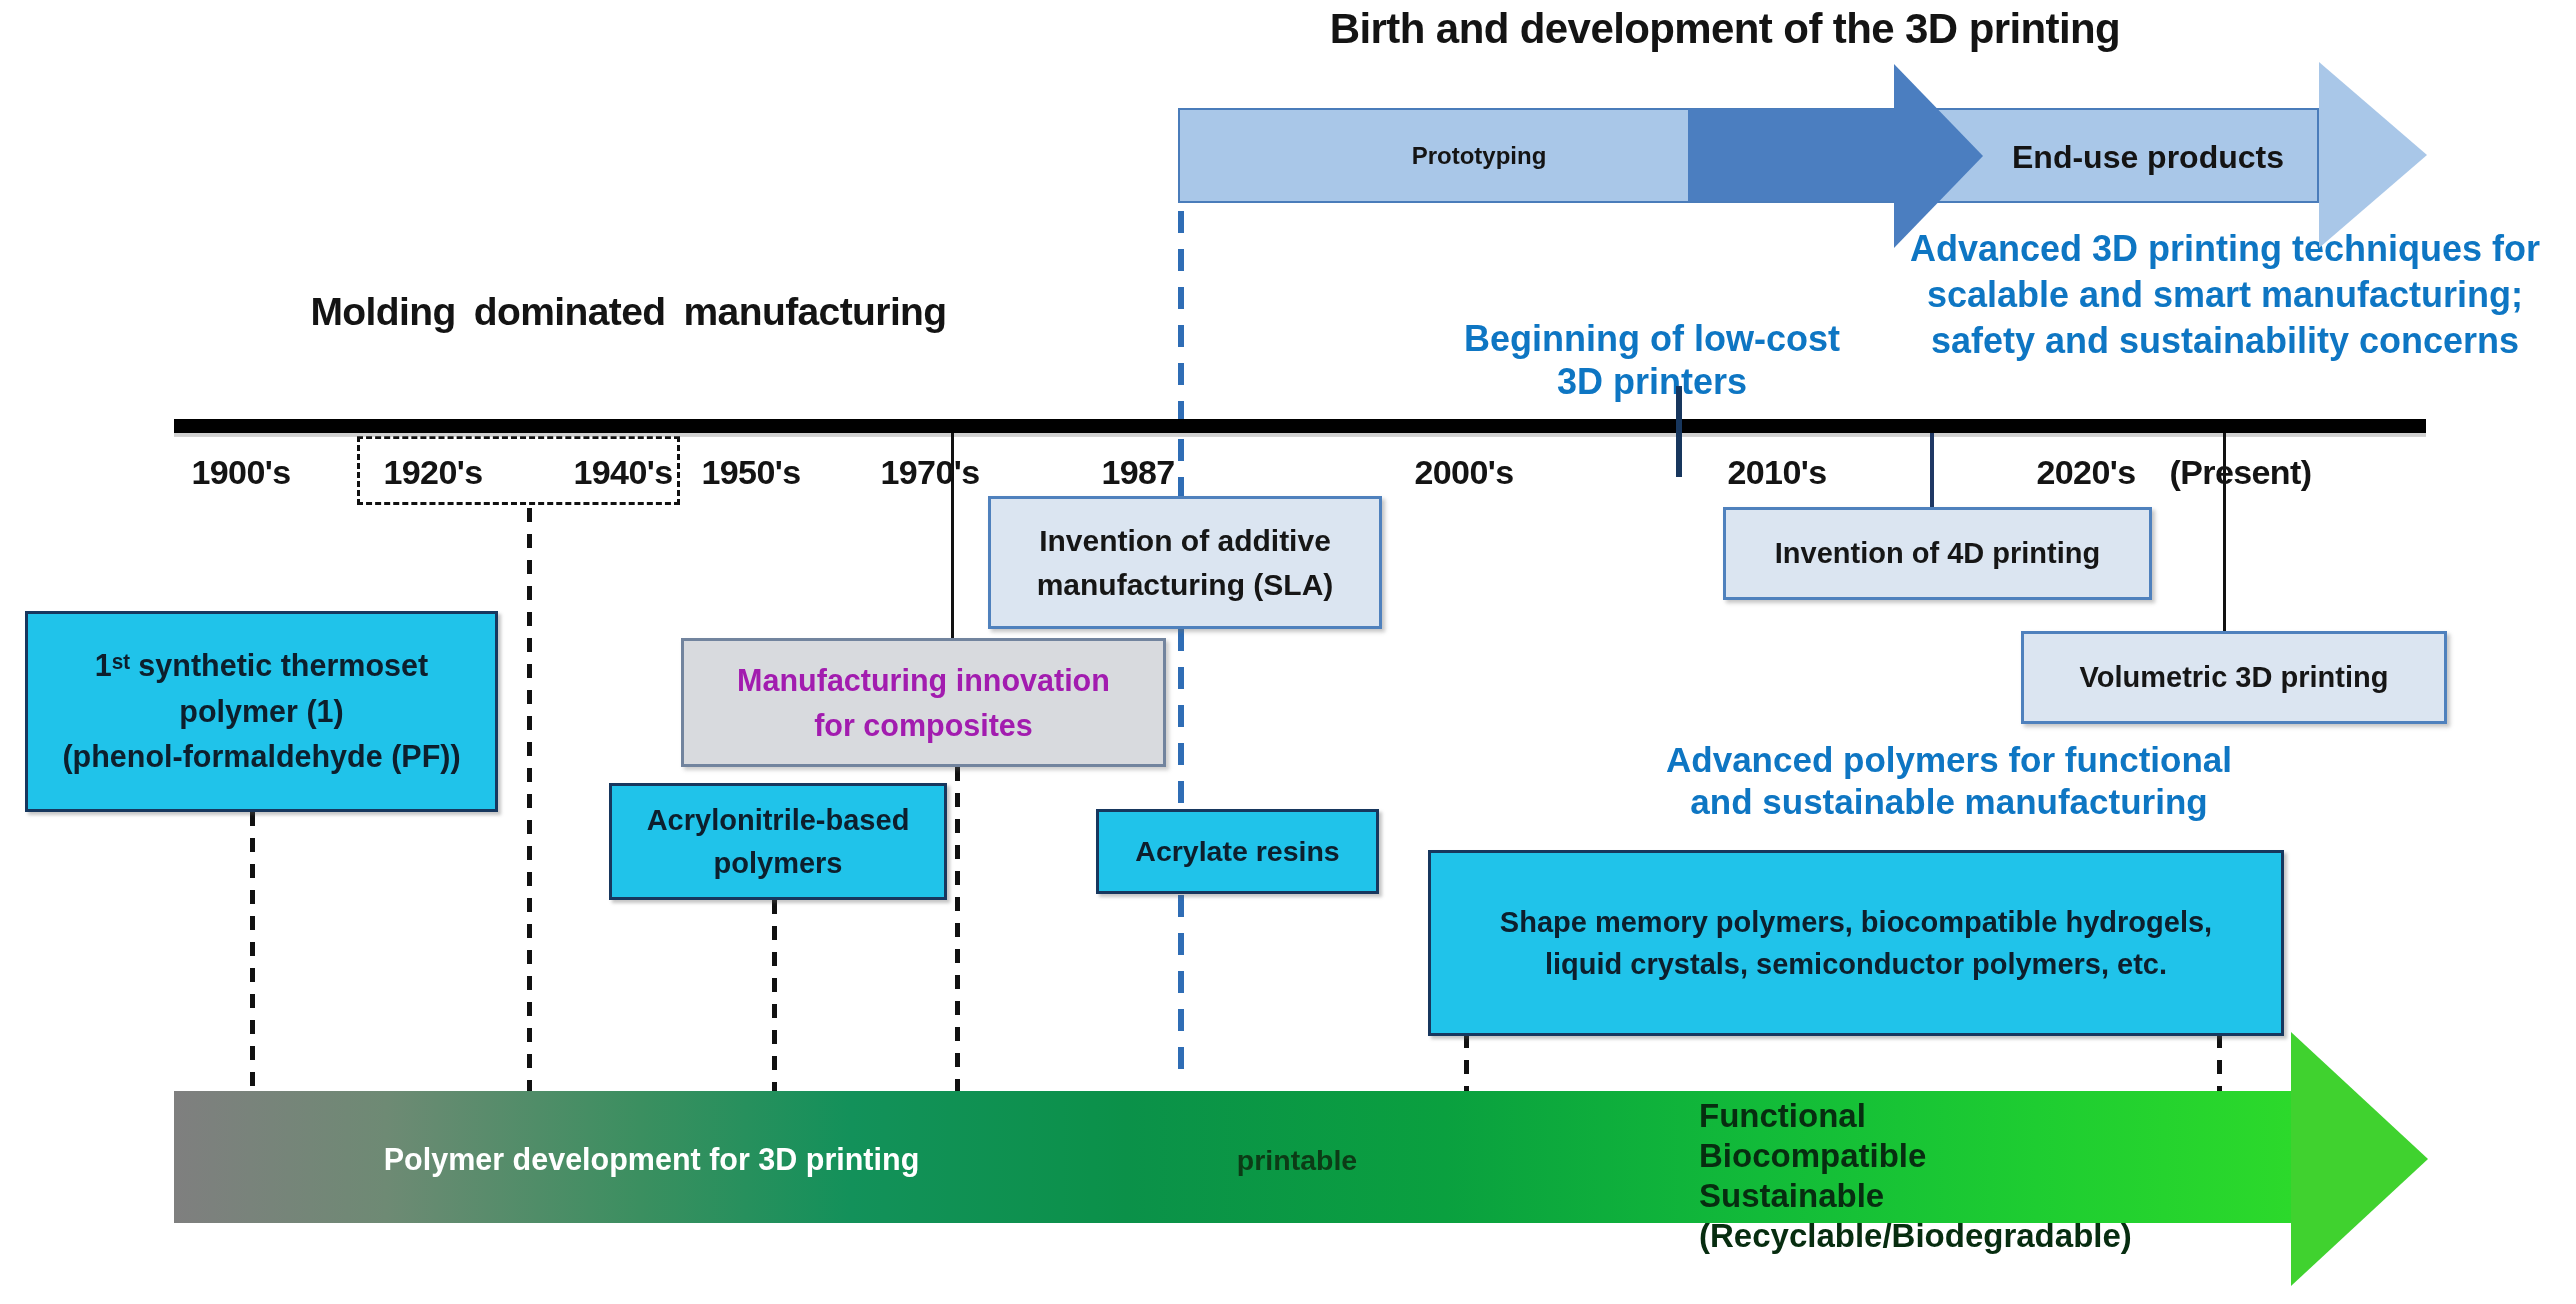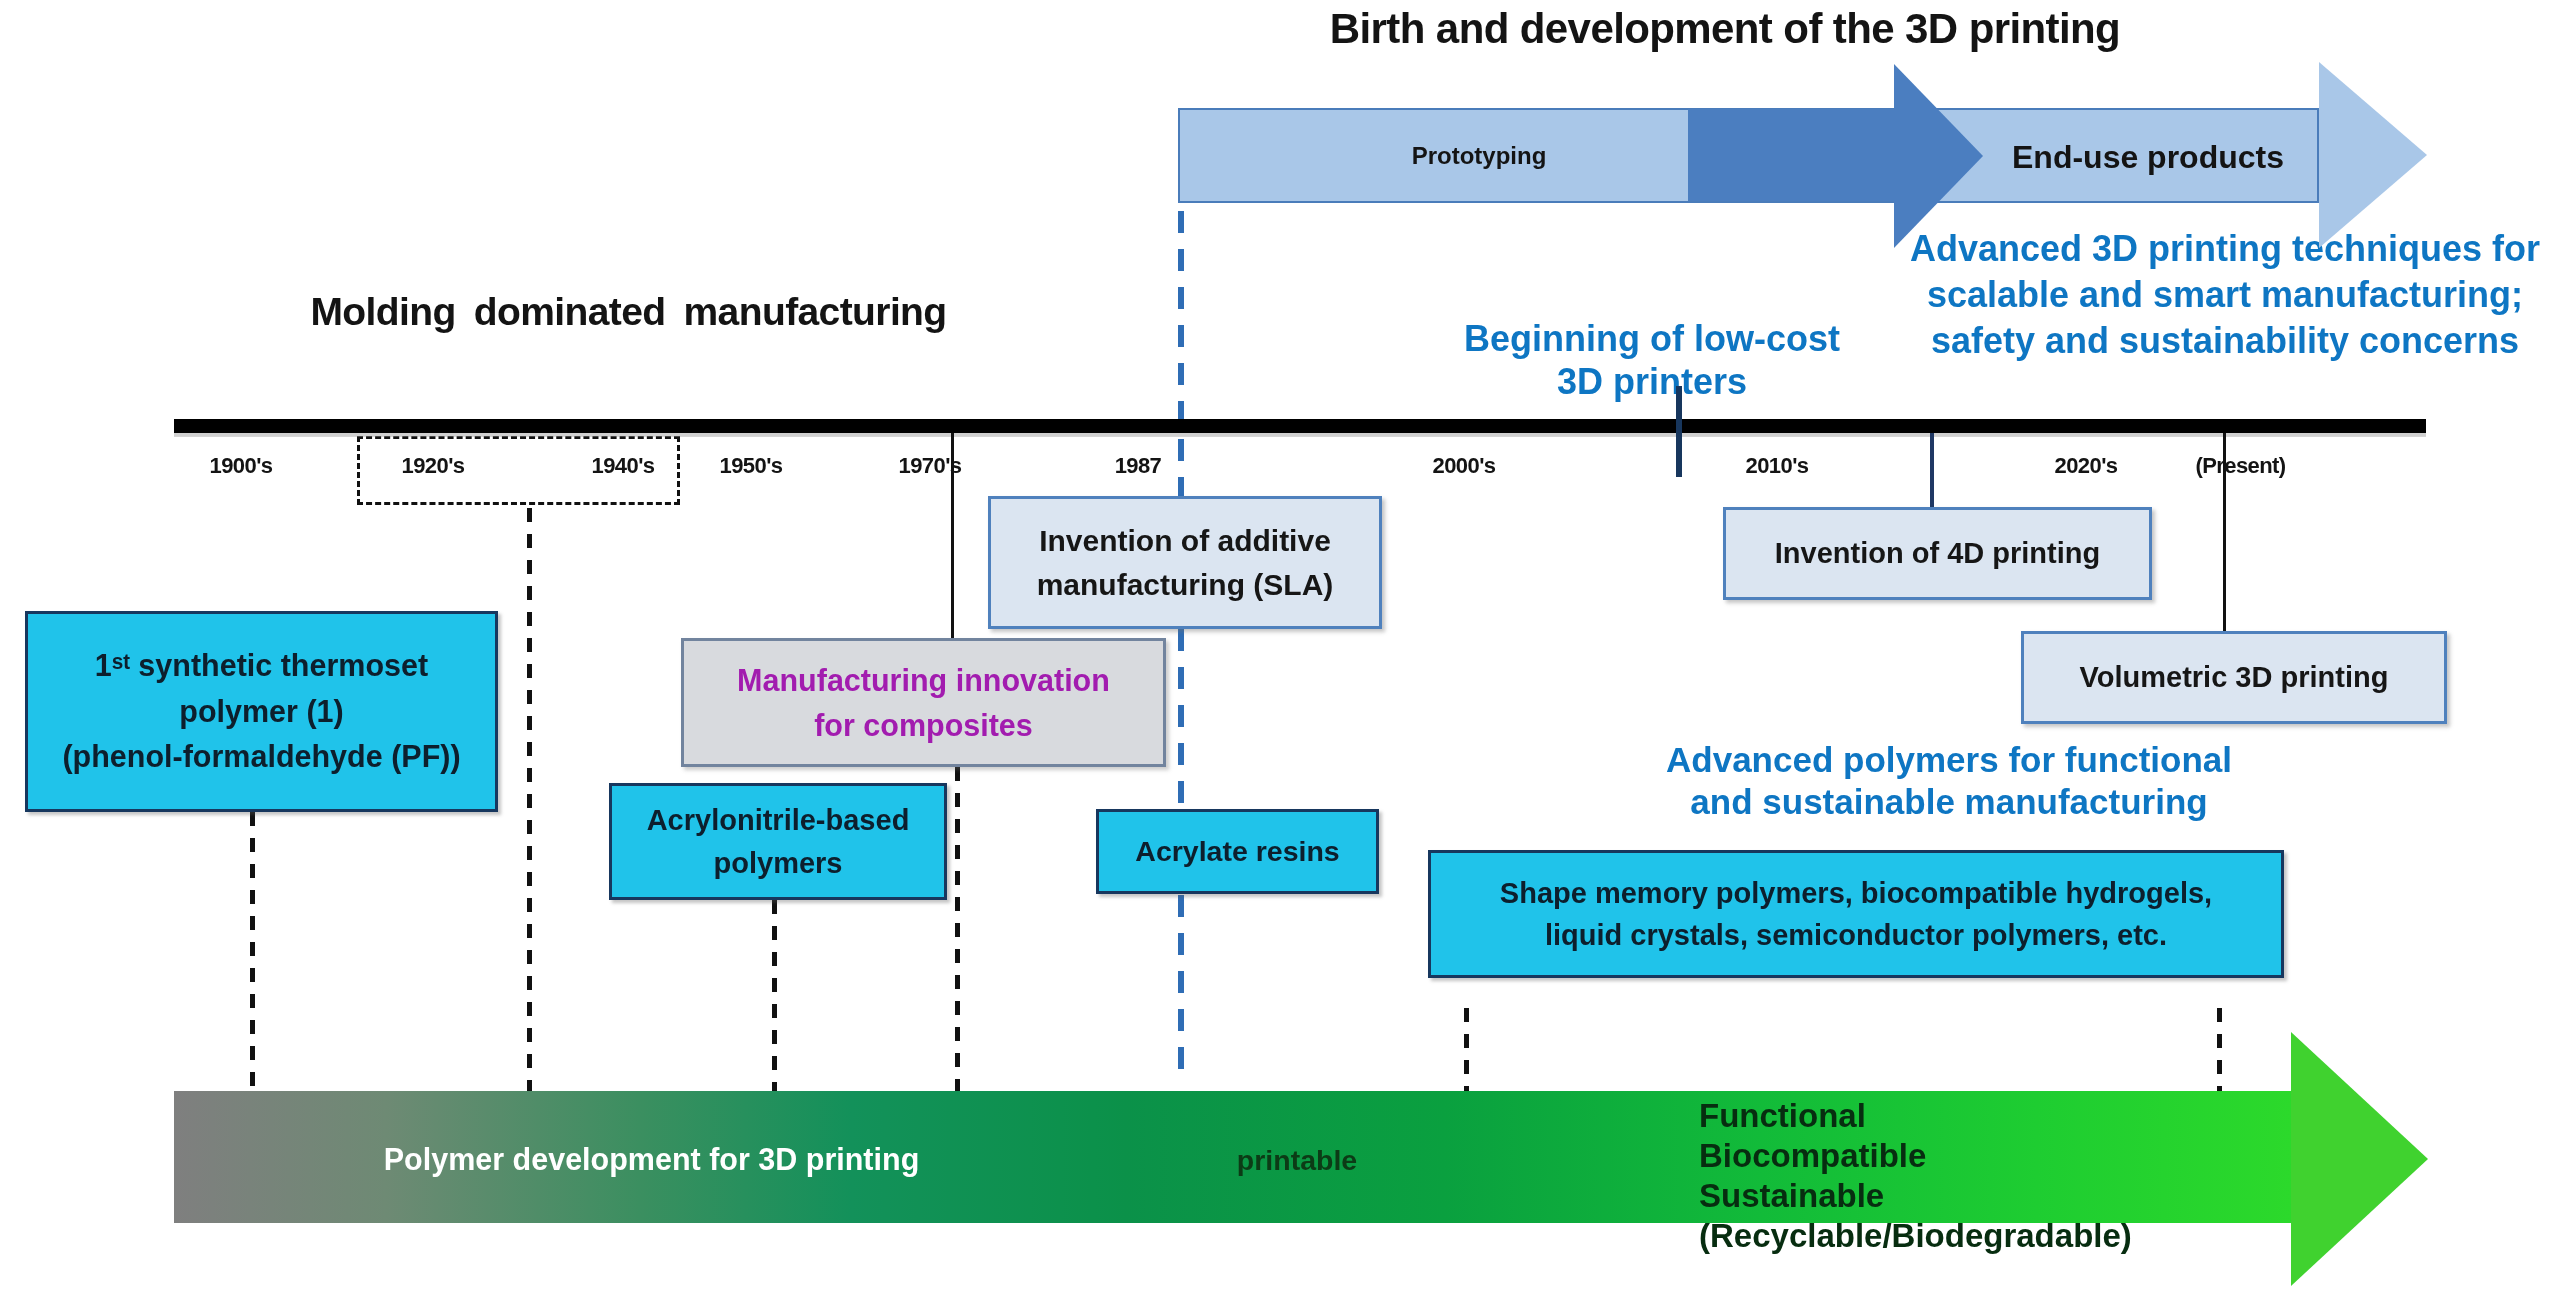--- a/index.html
+++ b/index.html
@@ -20,21 +20,21 @@
            box-shadow:3.2px 3.2px 3.9px rgba(110,110,110,.35);color:#a21caf;}
   
   .vline{z-index:2;}
   .vdash{width:4.5px;z-index:1;background:repeating-linear-gradient(to bottom,#111 0 14.3px,transparent 14.3px 26px);}
   .bdash{width:5.8px;z-index:1;background:repeating-linear-gradient(to bottom,#2f6db5 0 22px,transparent 22px 38px);}
   
   .arrowlightbody{background:#a9c7e8;border:2.6px solid #4a7cba;box-sizing:border-box;z-index:2;}
   .tri{width:0;height:0;z-index:2;}
   
   .greenbody{background:linear-gradient(90deg,#7f7f7f 0%,#6e8a74 10%,#3b8f60 22%,#13915a 32%,#0b9149 45%,#0aa03f 60%,#12bb39 75%,#1ecd31 88%,#2cd92b 100%);z-index:2;}
-  .yearlbl{font-size:22px;letter-spacing:-0.6px;z-index:3;}
+  .yearlbl{font-size:34px;letter-spacing:-0.6px;z-index:3;}
 </style>
 </head>
 <body>
 
 <div id="canvas">
 
   <div class="abs" style="left:1284px;top:5.2px;width:882px;font-size:42px;letter-spacing:-0.6px;text-align:center;">Birth and development of the 3D printing</div>
 
   <div class="abs arrowlightbody" style="left:1178px;top:108px;width:1141px;height:95px;"></div>
   <div class="abs tri" style="left:2319px;top:62px;border-top:93px solid transparent;border-bottom:93px solid transparent;border-left:108px solid #a9c7e8;"></div>
@@ -88,21 +88,21 @@
   <div class="abs ctr lavbox" style="left:2021px;top:631px;width:426px;height:93px;font-size:29px;">Volumetric 3D printing</div>
   <div class="abs ctr pre graybox" style="left:681px;top:638px;width:485px;height:129px;font-size:30.5px;line-height:1.45;">Manufacturing innovation
 for composites</div>
 
   <div class="abs ctr pre cyanbox" style="left:25px;top:611px;width:473px;height:201px;font-size:30.5px;line-height:1.5;">1ˢᵗ synthetic thermoset
 polymer (1)
 (phenol-formaldehyde (PF))</div>
   <div class="abs ctr pre cyanbox" style="left:609px;top:783px;width:338px;height:117px;font-size:29px;line-height:1.45;">Acrylonitrile-based
 polymers</div>
   <div class="abs ctr cyanbox" style="left:1096px;top:809px;width:283px;height:85px;font-size:28.5px;">Acrylate resins</div>
-  <div class="abs ctr pre cyanbox" style="left:1428px;top:850px;width:856px;height:128px;font-size:29px;line-height:1.45;">Shape memory polymers, biocompatible hydrogels,
+  <div class="abs ctr pre cyanbox" style="left:1428px;top:850px;width:856px;height:186px;font-size:29px;line-height:1.45;">Shape memory polymers, biocompatible hydrogels,
 liquid crystals, semiconductor polymers, etc.</div>
 
   <div class="abs pre bluetxt" style="left:1589px;top:739px;width:720px;font-size:35px;line-height:1.2;text-align:center;">Advanced polymers for functional
 and sustainable manufacturing</div>
 
   <div class="abs greenbody" style="left:174px;top:1091px;width:2117px;height:132px;"></div>
   <div class="abs tri" style="left:2291px;top:1032px;border-top:127px solid transparent;border-bottom:127px solid transparent;border-left:137px solid #40d22f;"></div>
 
   <div class="abs ctr" style="left:353px;top:1140px;width:597px;height:39px;font-size:30.5px;color:#ffffff;z-index:4;">Polymer development for 3D printing</div>
   <div class="abs ctr" style="left:1193px;top:1141px;width:208px;height:39px;font-size:28.5px;color:#0c3b16;z-index:4;">printable</div>

